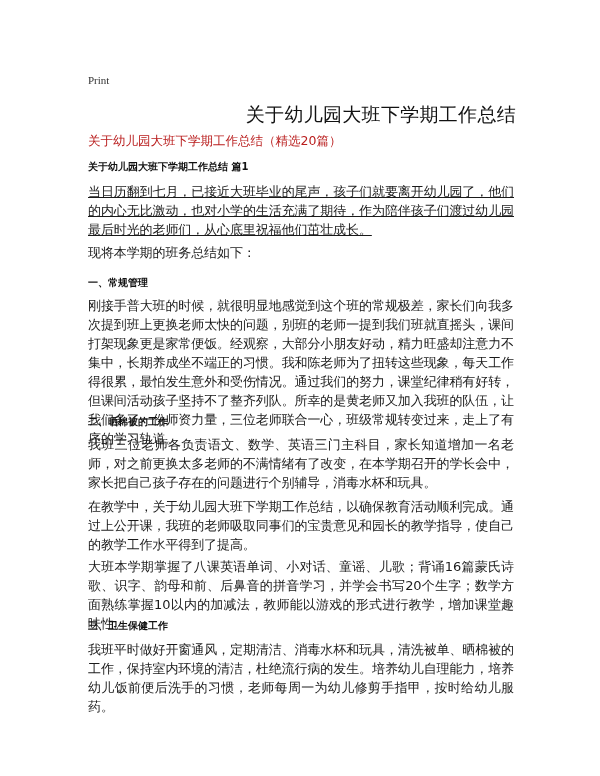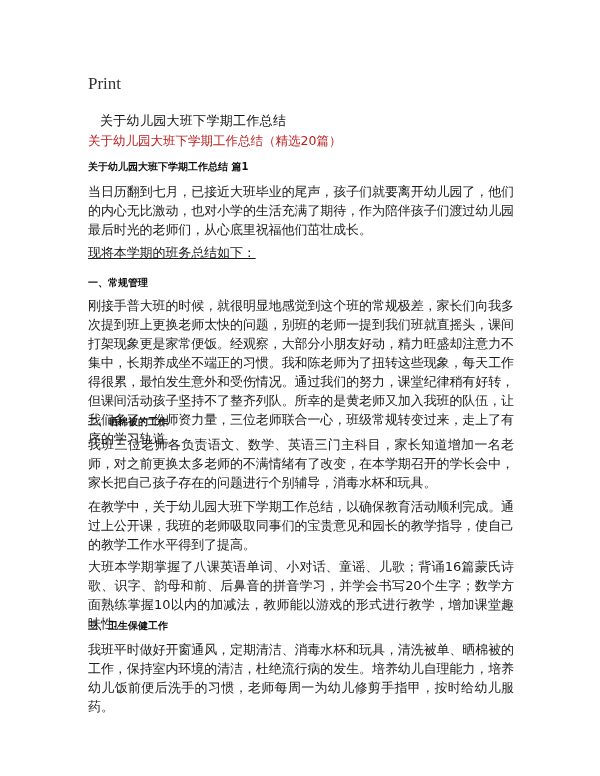--- a/index.html
+++ b/index.html
@@ -19,34 +19,34 @@
       position: absolute;
       left: 88px;
       top: 0;
       width: 426px;
     }
     .print-link {
       position: absolute;
       top: 74px;
       left: 0;
       font-family: "Liberation Serif", "DejaVu Serif", serif;
-      font-size: 17px;
+      font-size: 11px;
       color: #333;
       text-decoration: none;
       cursor: pointer;
     }
     .doc-title {
       position: absolute;
       top: 100px;
       left: 0;
       width: 426px;
-      text-align: left;
-      font-size: 13px;
+      text-align: right;
+      font-size: 19px;
       font-weight: normal;
-      margin: 12px;
+      margin: 2px;
       color: #111;
       letter-spacing: 0.3px;
     }
     .subtitle {
       position: absolute;
       top: 133px;
       left: 0;
       font-size: 12.5px;
       color: #b91c1c;
       margin: 0;
@@ -79,23 +79,23 @@
 <div class="page">
 
   <a class="print-link">Print</a>
 
   <h1 class="doc-title">关于幼儿园大班下学期工作总结</h1>
 
   <p class="subtitle">关于幼儿园大班下学期工作总结（精选20篇）</p>
 
   <h2 class="section-heading" style="top:160px;">关于幼儿园大班下学期工作总结 篇1</h2>
 
-  <p class="para" style="top:182px;">当日历翻到七月，已接近大班毕业的尾声，孩子们就要离开幼儿园了，他们的内心无比激动，也对小学的生活充满了期待，作为陪伴孩子们渡过幼儿园最后时光的老师们，从心底里祝福他们茁壮成长。</p>
+  <p class="para" style="top:182px;text-decoration:underline;">当日历翻到七月，已接近大班毕业的尾声，孩子们就要离开幼儿园了，他们的内心无比激动，也对小学的生活充满了期待，作为陪伴孩子们渡过幼儿园最后时光的老师们，从心底里祝福他们茁壮成长。</p>
 
-  <p class="para" style="top:243px;text-decoration:underline;">现将本学期的班务总结如下：</p>
+  <p class="para" style="top:243px;">现将本学期的班务总结如下：</p>
 
   <h2 class="section-heading" style="top:276px;font-family:Liberation Mono, monospace;">一、常规管理</h2>
 
   <p class="para" style="top:296px;">刚接手普大班的时候，就很明显地感觉到这个班的常规极差，家长们向我多次提到班上更换老师太快的问题，别班的老师一提到我们班就直摇头，课间打架现象更是家常便饭。经观察，大部分小朋友好动，精力旺盛却注意力不集中，长期养成坐不端正的习惯。我和陈老师为了扭转这些现象，每天工作得很累，最怕发生意外和受伤情况。通过我们的努力，课堂纪律稍有好转，但课间活动孩子坚持不了整齐列队。所幸的是黄老师又加入我班的队伍，让我们多了一份师资力量，三位老师联合一心，班级常规转变过来，走上了有序的学习轨道。</p>
 
   <h2 class="section-heading" style="top:415px;">二、晒棉被的工作</h2>
 
   <p class="para" style="top:435px;">我班三位老师各负责语文、数学、英语三门主科目，家长知道增加一名老师，对之前更换太多老师的不满情绪有了改变，在本学期召开的学长会中，家长把自己孩子存在的问题进行个别辅导，消毒水杯和玩具。</p>
 
   <p class="para" style="top:497px;">在教学中，关于幼儿园大班下学期工作总结，以确保教育活动顺利完成。通过上公开课，我班的老师吸取同事们的宝贵意见和园长的教学指导，使自己的教学工作水平得到了提高。</p>

